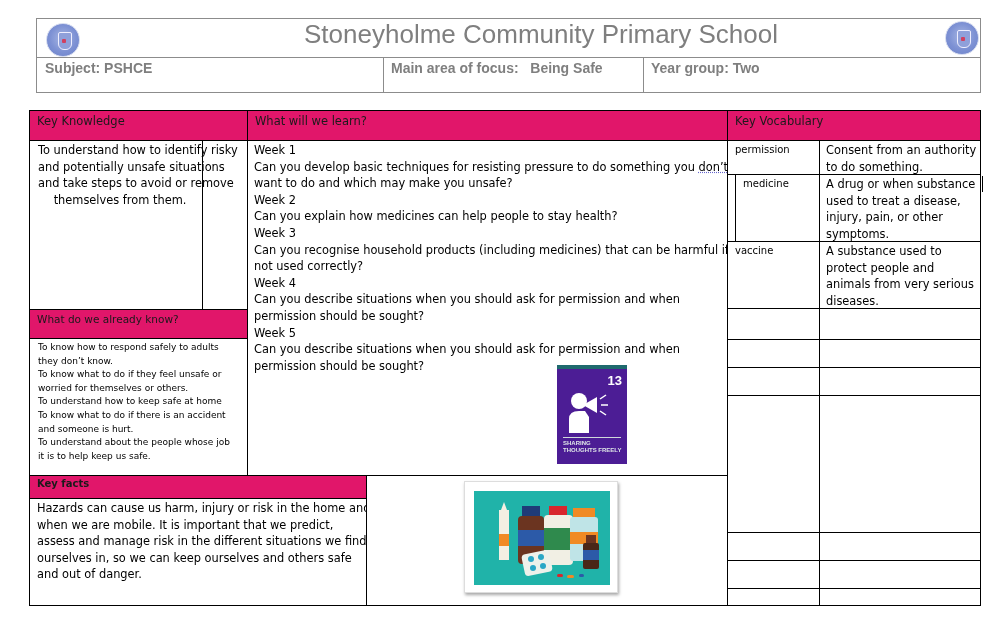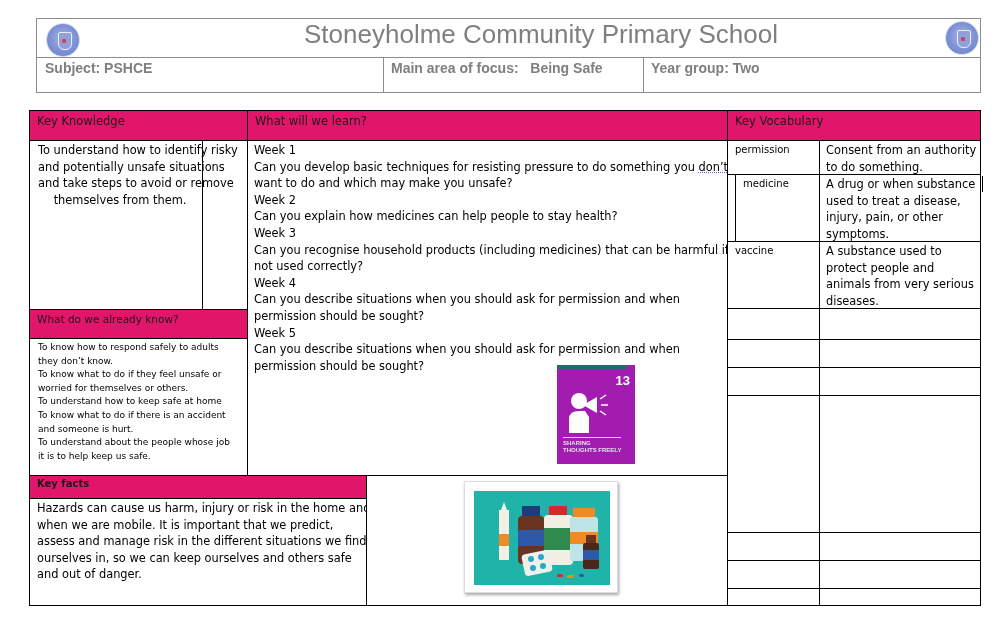--- a/index.html
+++ b/index.html
@@ -81,21 +81,21 @@
     <span class="line">not used correctly?</span>
     <span class="line">Week 4</span>
     <span class="line">Can you describe situations when you should ask for permission and when</span>
     <span class="line">permission should be sought?</span>
     <span class="line">Week 5</span>
     <span class="line">Can you describe situations when you should ask for permission and when</span>
     <span class="line">permission should be sought?</span>
   </div>
 </div>
 
-<div class="abs" style="left:557px; top:365px; width:78px; height:99px; background:#a21caf;">
+<div class="abs" style="left:557px; top:365px; width:70px; height:99px; background:#4c1d95;">
   <div style="position:absolute; left:0; top:0; width:70px; height:4px; background:#1f6a6e;"></div>
   <div class="abs" style="right:5px; top:8px; color:#fff; font-weight:bold; font-size:13px; font-family:'Liberation Sans', sans-serif;">13</div>
   <svg class="abs" style="left:10px; top:24px;" width="48" height="46" viewBox="0 0 48 46">
     <circle cx="12" cy="12" r="8" fill="#fff"></circle>
     <path d="M2 44 L2 30 Q2 22 12 22 L18 22 L22 28 L22 44 Z" fill="#fff"></path>
     <path d="M16 16 L30 8 L30 24 Z" fill="#fff"></path>
     <line x1="33" y1="10" x2="39" y2="6" stroke="#fff" stroke-width="1.5"></line>
     <line x1="34" y1="16" x2="41" y2="16" stroke="#fff" stroke-width="1.5"></line>
     <line x1="33" y1="22" x2="39" y2="26" stroke="#fff" stroke-width="1.5"></line>
   </svg>

